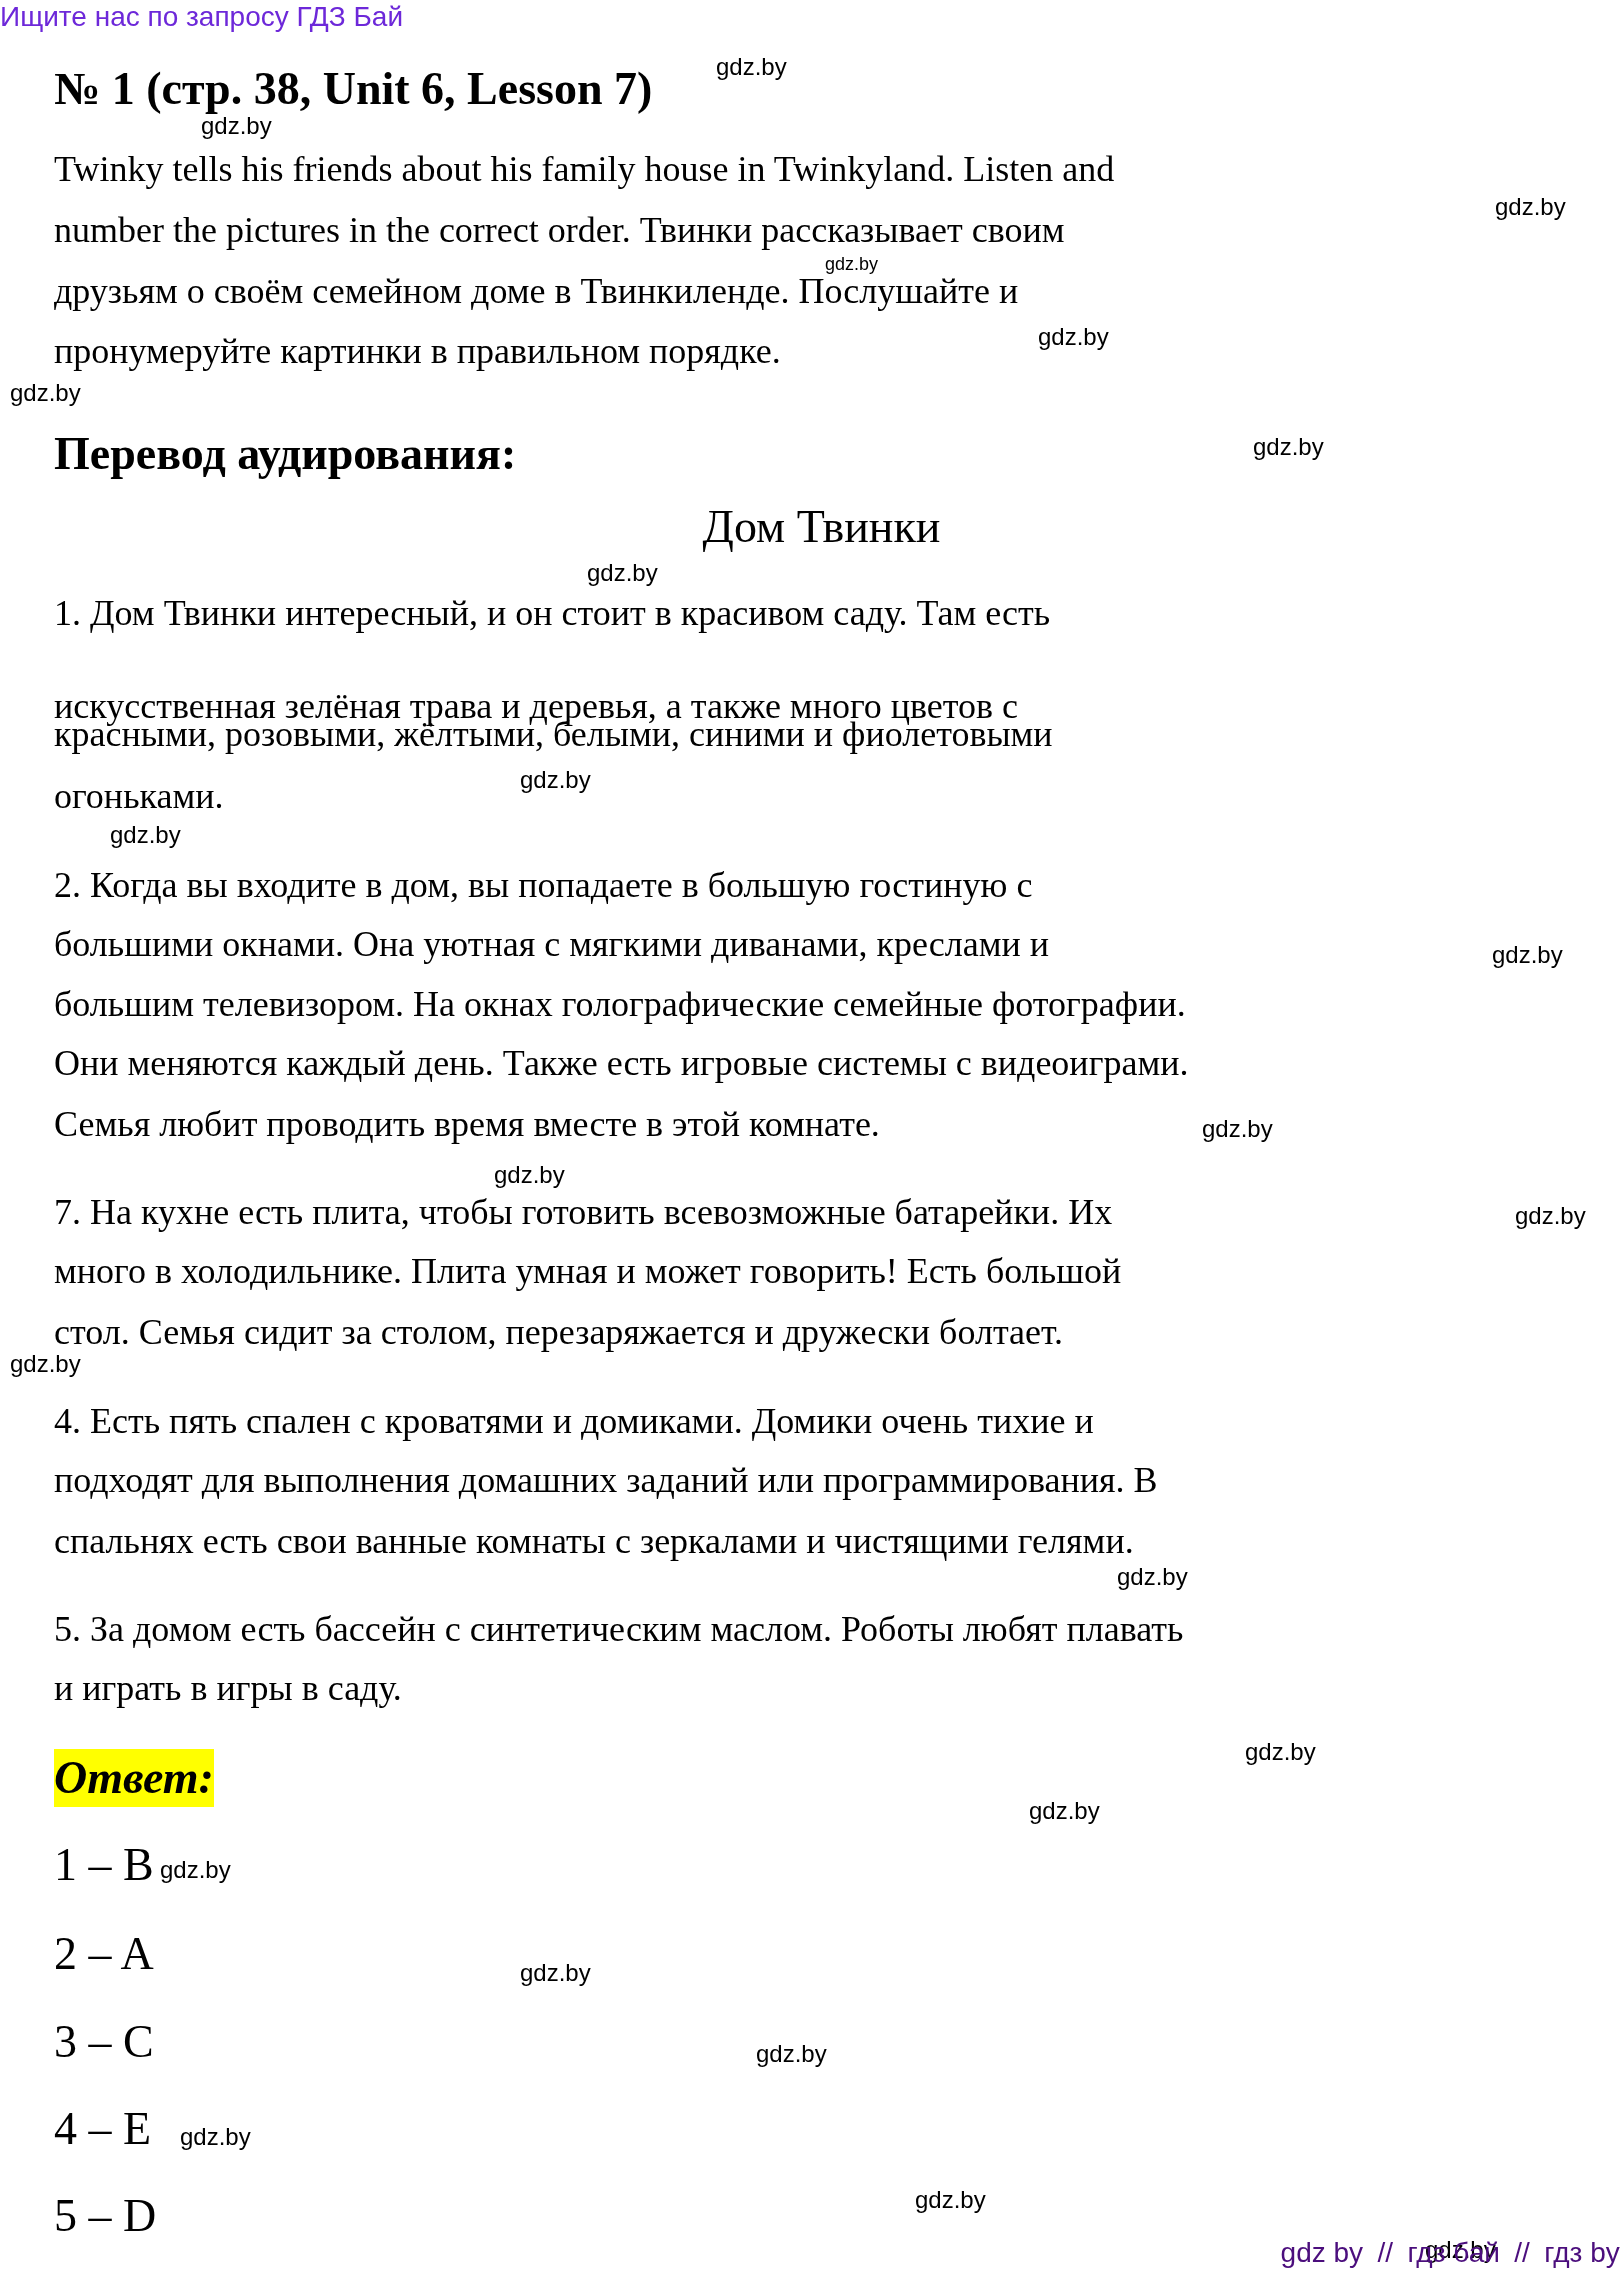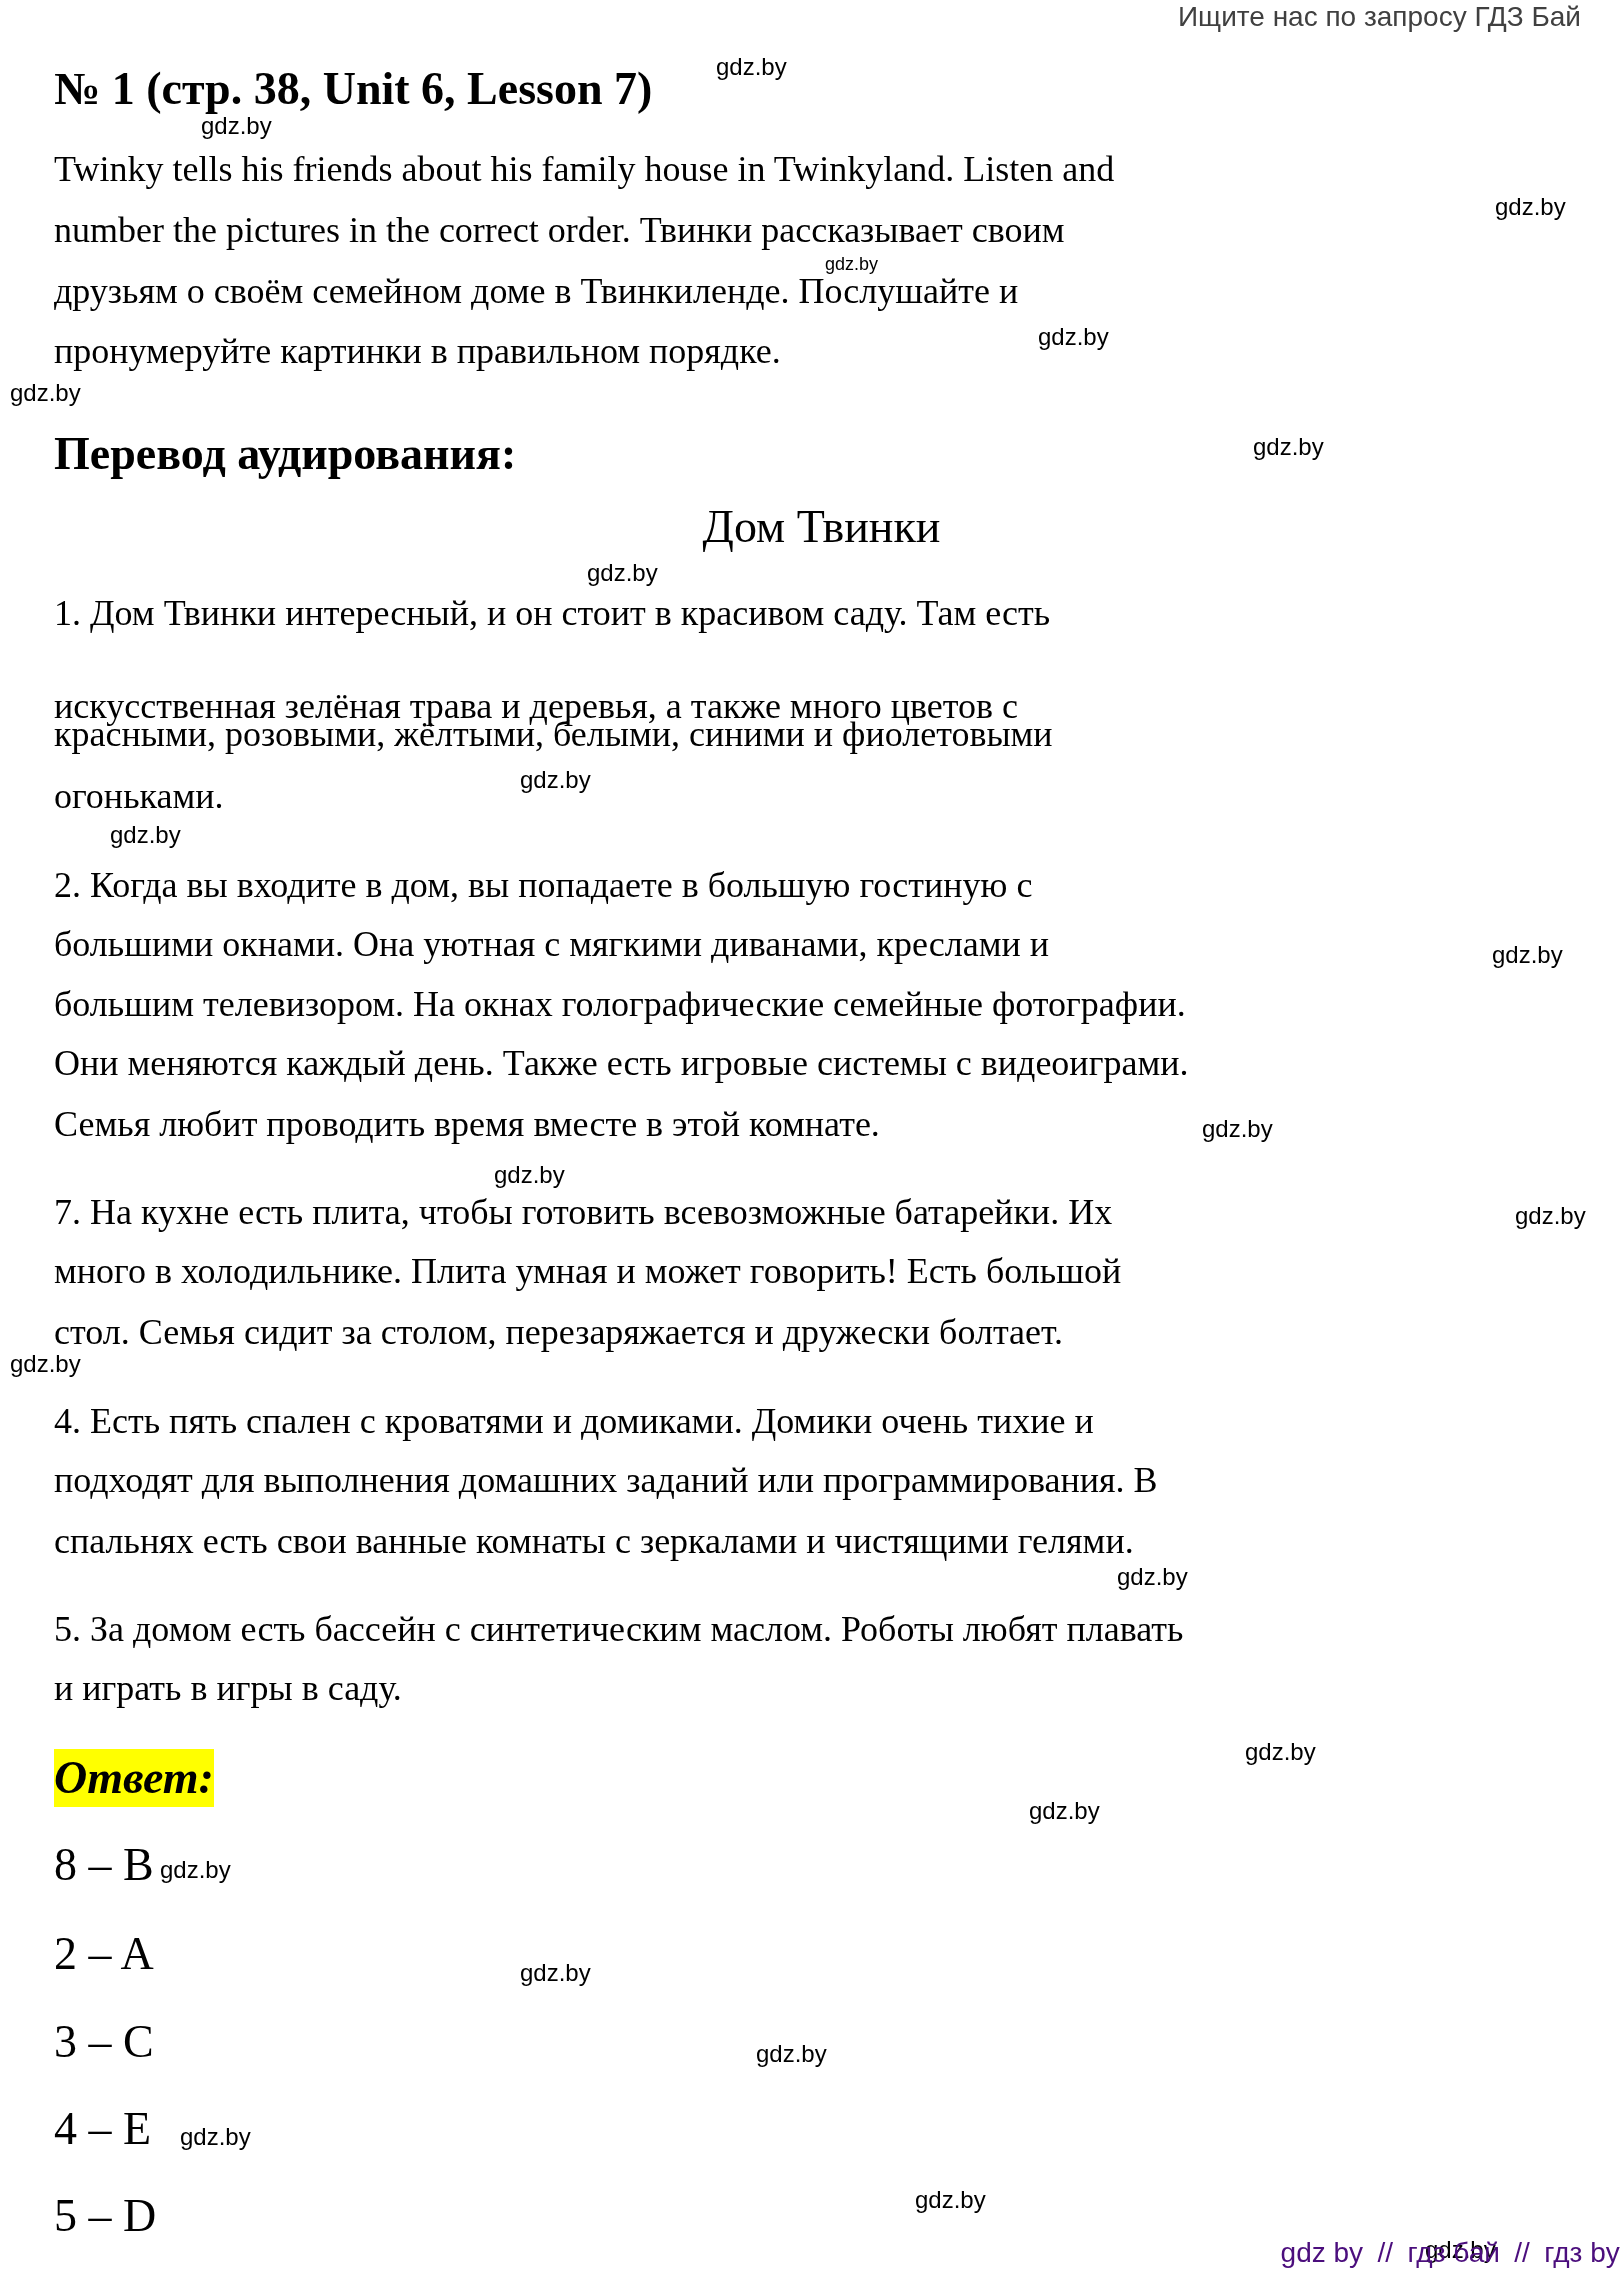--- a/index.html
+++ b/index.html
@@ -1,18 +1,18 @@
 <!DOCTYPE html>
 <html style="font-size:13px"><head>
 <meta charset="utf-8">
 <style>
   html, body { margin:0; padding:0; background:#ffffff; }
   body { width:1623px; height:2284px; position:relative; overflow:hidden; font-family:"Liberation Serif", serif; color:#000; }
   .abs { position:absolute; white-space:nowrap; }
-  .top-banner { left:0; width:1581px; top:0; text-align:right; font-family:"Liberation Sans", sans-serif; font-size:28px; color:#404040; line-height:33px; }
+  .top-banner { left:0; width:1581px; top:0; text-align:left; font-family:"Liberation Sans", sans-serif; font-size:28px; color:#6d28d9; line-height:33px; }
   .title { left:54px; top:46px; font-size:46px; font-weight:bold; line-height:53px;margin-top:16px; }
   .line { left:54px; font-size:36px; line-height:53px; transform-origin:left center;font-family:Liberation Serif, serif; }
   .heading { left:54px; font-size:46px; font-weight:bold; line-height:53px; }
   .center { left:0; width:1643px; text-align:center; font-size:46px; line-height:53px; }
   .wm { font-family:"Liberation Sans", sans-serif; font-size:24px; color:#000; line-height:26px; }
   .answer-label { left:54px; font-size:46px; font-weight:bold; line-height:53px; background:#ffff00; padding:1.6px 0 3.3px 0;font-style:italic; }
   .answer { left:54px; font-size:46px; line-height:53px; }
   .footer { left:0; width:1623px; top:2236px; text-align:right; font-family:"Liberation Sans", sans-serif; font-size:28px; color:#4b0e7d; line-height:33px; }
   .footer span { margin:0 3.3px; }
 </style>
@@ -49,21 +49,21 @@
 
 <div class="abs line" style="top:1395px">4. Есть пять спален с кроватями и домиками. Домики очень тихие и</div>
 <div class="abs line" style="top:1454px">подходят для выполнения домашних заданий или программирования. В</div>
 <div class="abs line" style="top:1515px">спальнях есть свои ванные комнаты с зеркалами и чистящими гелями.</div>
 
 <div class="abs line" style="top:1603px">5. За домом есть бассейн с синтетическим маслом. Роботы любят плавать</div>
 <div class="abs line" style="top:1662px">и играть в игры в саду.</div>
 
 <div class="abs answer-label" style="top:1749px">Ответ:</div>
 
-<div class="abs answer" style="top:1838px">8 – B</div>
+<div class="abs answer" style="top:1838px">1 – B</div>
 <div class="abs answer" style="top:1927px">2 – A</div>
 <div class="abs answer" style="top:2015px">3 – C</div>
 <div class="abs answer" style="top:2102px">4 – E</div>
 <div class="abs answer" style="top:2189px">5 – D</div>
 
 <div class="abs wm" style="left:716px;top:54px">gdz.by</div>
 <div class="abs wm" style="left:201px;top:113px">gdz.by</div>
 <div class="abs wm" style="left:1495px;top:194px">gdz.by</div>
 <div class="abs wm" style="left:825px;top:251px;font-size:18px">gdz.by</div>
 <div class="abs wm" style="left:1038px;top:324px">gdz.by</div>

